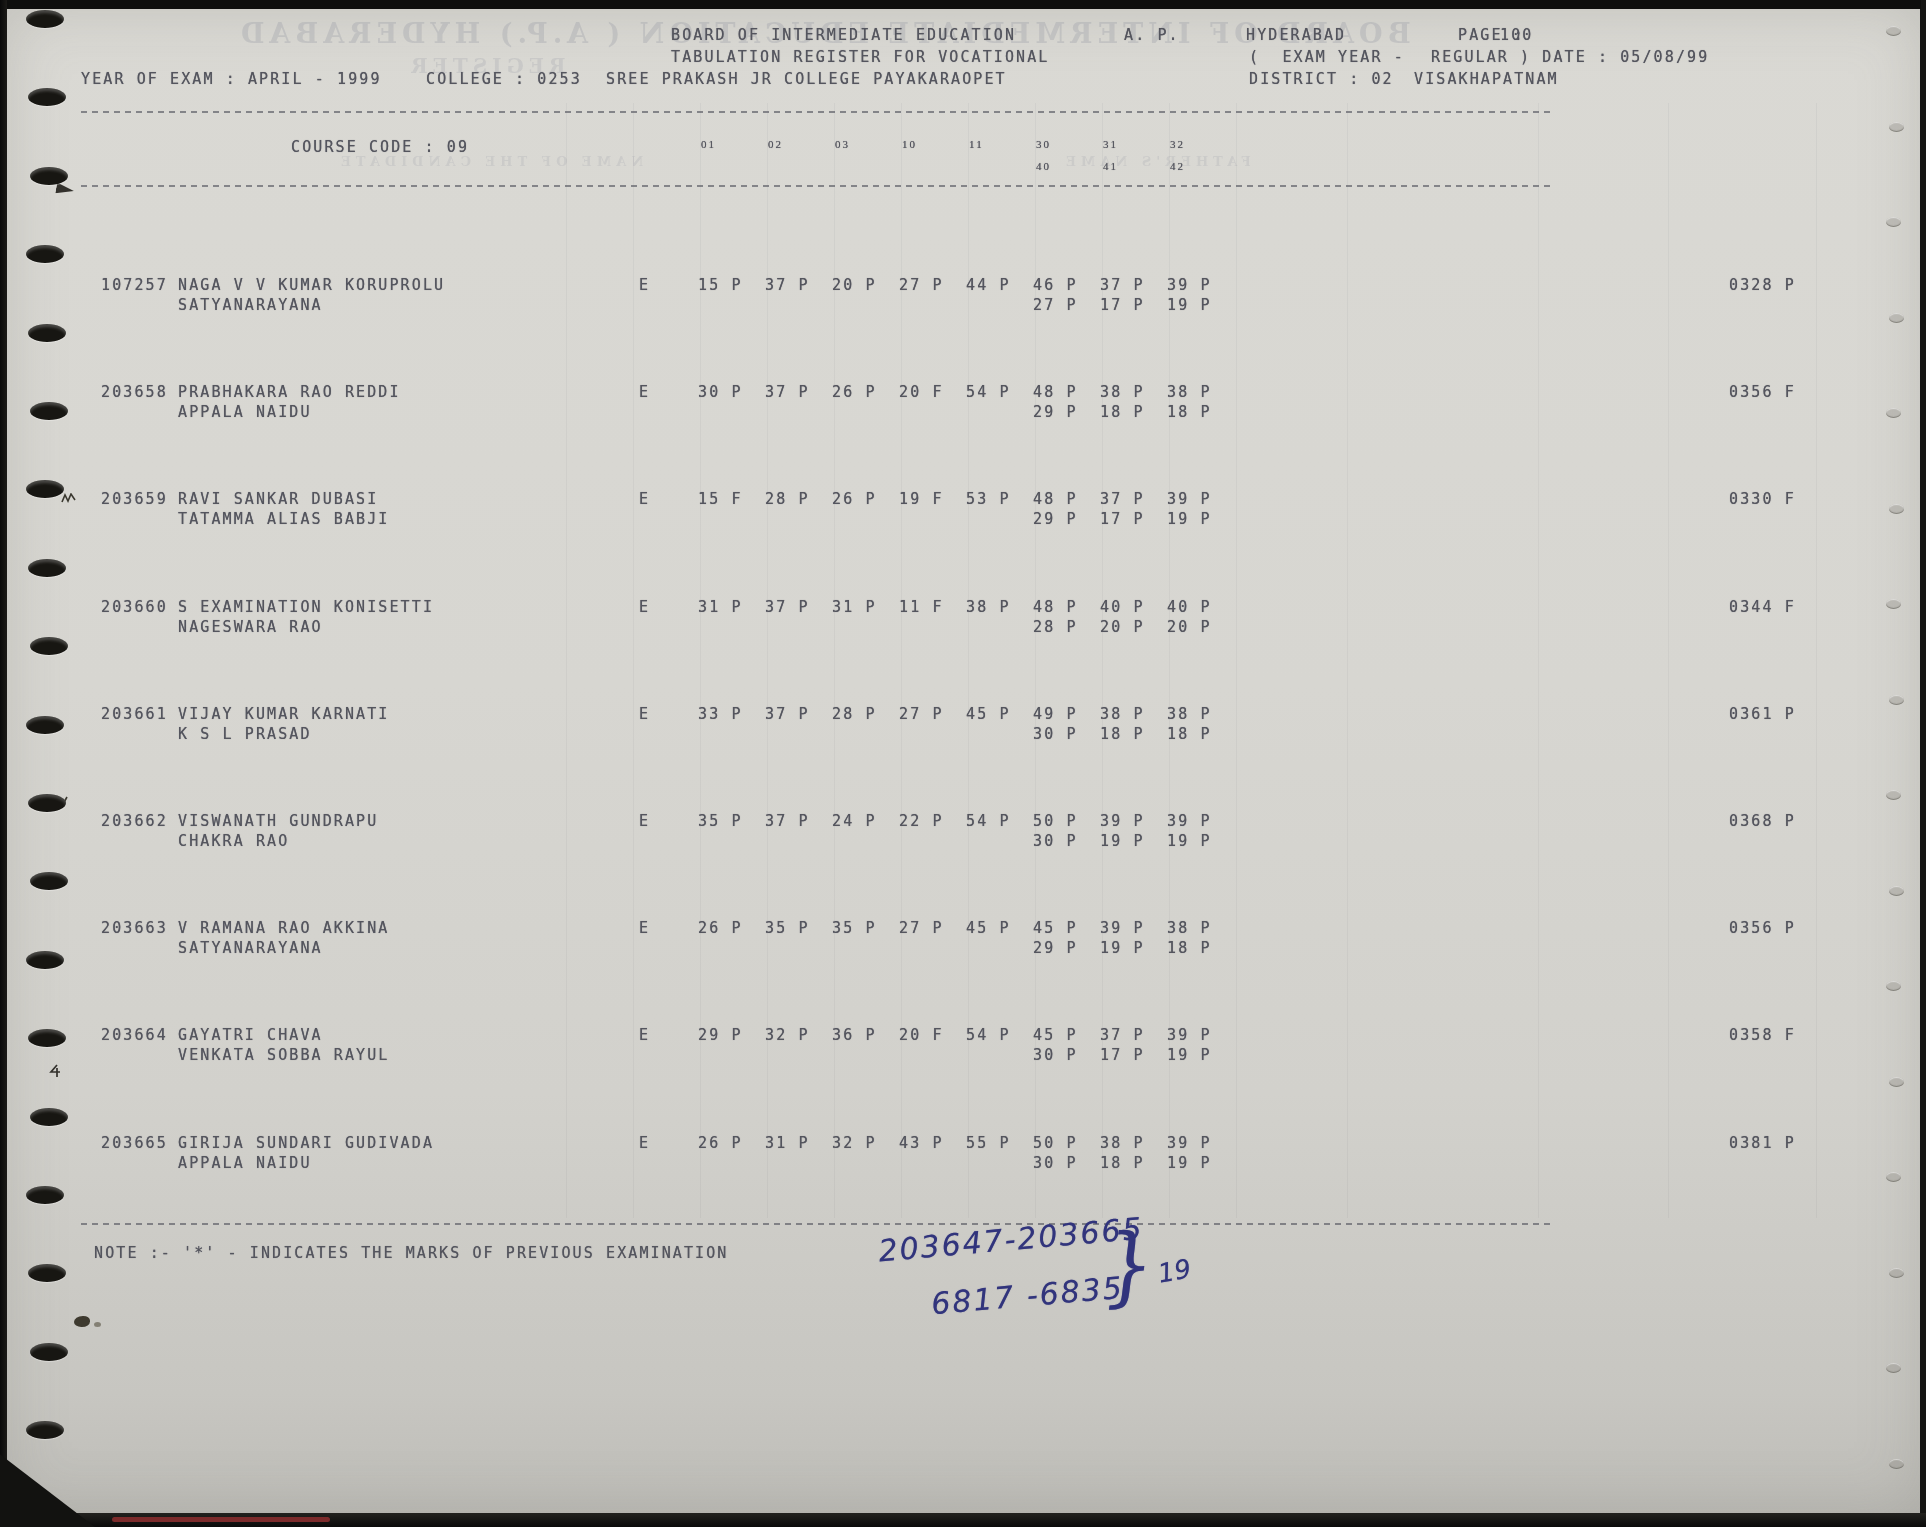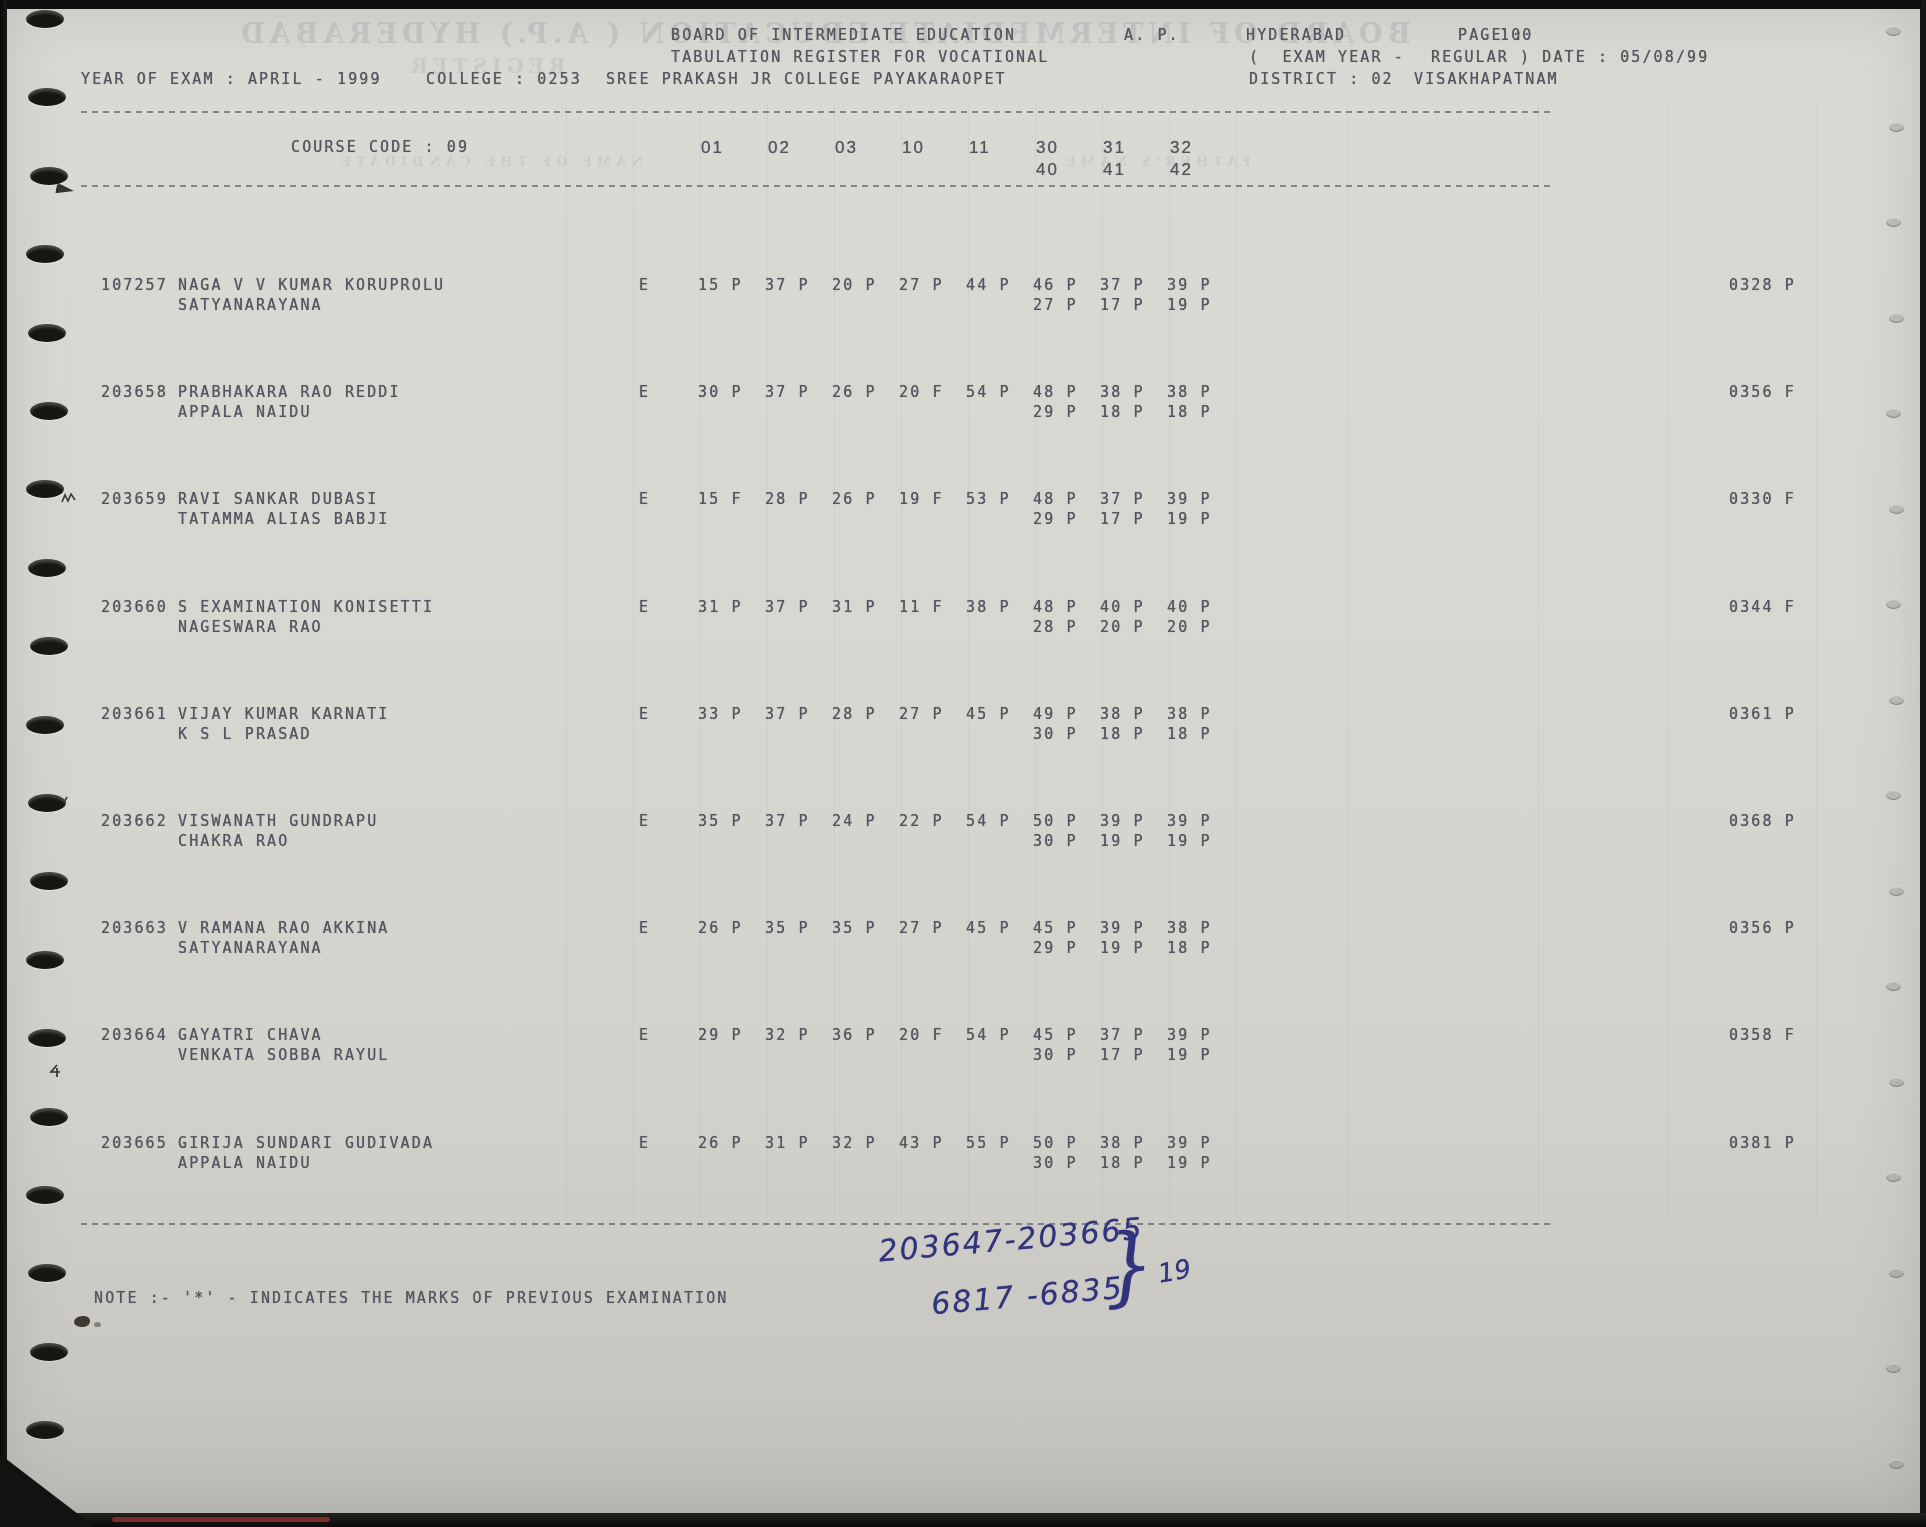--- a/index.html
+++ b/index.html
@@ -19,21 +19,21 @@
   
   .row{position:absolute;left:0;top:0;width:1926px;height:108px;}
   .row .cell{position:absolute;top:0;}
   .row .regd{left:95px;}
   .row .name1{left:172px;}
   .row .name2{left:172px;top:20px;}
   .row .medium{left:633px;}
   .row .total{left:1723px;}
   .mk{position:absolute;font-family:"DejaVu Sans Mono",monospace;font-size:15px;
       letter-spacing:2.1px;color:#54555e;white-space:pre;text-shadow:0 0 .7px rgba(84,85,94,.85);}
-  .codecell{position:absolute;font-family:Liberation Sans, sans-serif;font-size:17px;
+  .codecell{position:absolute;font-family:Liberation Serif, serif;font-size:11px;
       letter-spacing:2.1px;color:#54555e;white-space:pre;text-shadow:0 0 .7px rgba(84,85,94,.85);}
   
   .ghost{position:absolute;transform:scaleX(-1);font-family:"DejaVu Serif",serif;font-weight:bold;
          color:rgba(92,98,126,.16);letter-spacing:5px;white-space:pre;}
   .ghostline{position:absolute;width:1px;background:rgba(60,60,75,.05);}
   
   .hole{position:absolute;width:38px;height:18px;border-radius:50%;background:#171612;
         box-shadow:inset 0 3px 3px rgba(255,255,255,.22),0 1px 1px rgba(255,255,255,.35);}
   .rhole{position:absolute;width:15px;height:10px;border-radius:50%;background:rgba(130,127,119,.30);
          box-shadow:inset 0 -1px 1px rgba(85,83,77,.55),inset 0 1px 1px rgba(255,255,255,.55);}
@@ -188,21 +188,21 @@
     <span class="ptext cell name1">GIRIJA SUNDARI GUDIVADA</span>
     <span class="ptext cell name2">APPALA NAIDU</span>
     <span class="ptext cell medium">E</span>
     <span class="marks"><span class="mk" style="left: 692px; top: 0px;">26 P</span><span class="mk" style="left: 759px; top: 0px;">31 P</span><span class="mk" style="left: 826px; top: 0px;">32 P</span><span class="mk" style="left: 893px; top: 0px;">43 P</span><span class="mk" style="left: 960px; top: 0px;">55 P</span><span class="mk" style="left: 1027px; top: 0px;">50 P</span><span class="mk" style="left: 1094px; top: 0px;">38 P</span><span class="mk" style="left: 1161px; top: 0px;">39 P</span><span class="mk" style="left: 1027px; top: 20px;">30 P</span><span class="mk" style="left: 1094px; top: 20px;">18 P</span><span class="mk" style="left: 1161px; top: 20px;">19 P</span></span>
     <span class="ptext cell total">0381 P</span>
   </div>
       </div>
 
     <div class="dashline" style="top:1215px;"></div>
 
-    <span class="ptext" style="left:88px;top:1236px;margin-top:45px;">NOTE :- '*' - INDICATES THE MARKS OF PREVIOUS EXAMINATION</span>
+    <span class="ptext" style="left:88px;top:1236px;">NOTE :- '*' - INDICATES THE MARKS OF PREVIOUS EXAMINATION</span>
 
     <span class="hand" style="left:872px;top:1214px;font-size:30px;letter-spacing:2px;transform:rotate(-5deg);">203647-203665</span>
     <span class="hand" style="left:925px;top:1270px;font-size:30px;letter-spacing:2px;transform:rotate(-5deg);">6817 -6835</span>
     <span class="hand" style="left:1098px;top:1212px;font-size:78px;font-family:'DejaVu Serif',serif;transform:rotate(-3deg) scaleY(1.1);">}</span>
     <span class="hand" style="left:1152px;top:1248px;font-size:26px;transform:rotate(-10deg);">19</span>
 
     <div class="ink" style="left:50px;top:176px;width:18px;height:11px;background:#33312c;clip-path:polygon(0 0,100% 50%,0 100%);transform:rotate(10deg);"></div>
     <svg class="ink" style="left:55px;top:485px;" width="16" height="11">
       <path d="M1 9 L4 2 L7 8 L10 1 L14 7" stroke="#3a382f" stroke-width="1.6" fill="none"></path>
       </svg>

